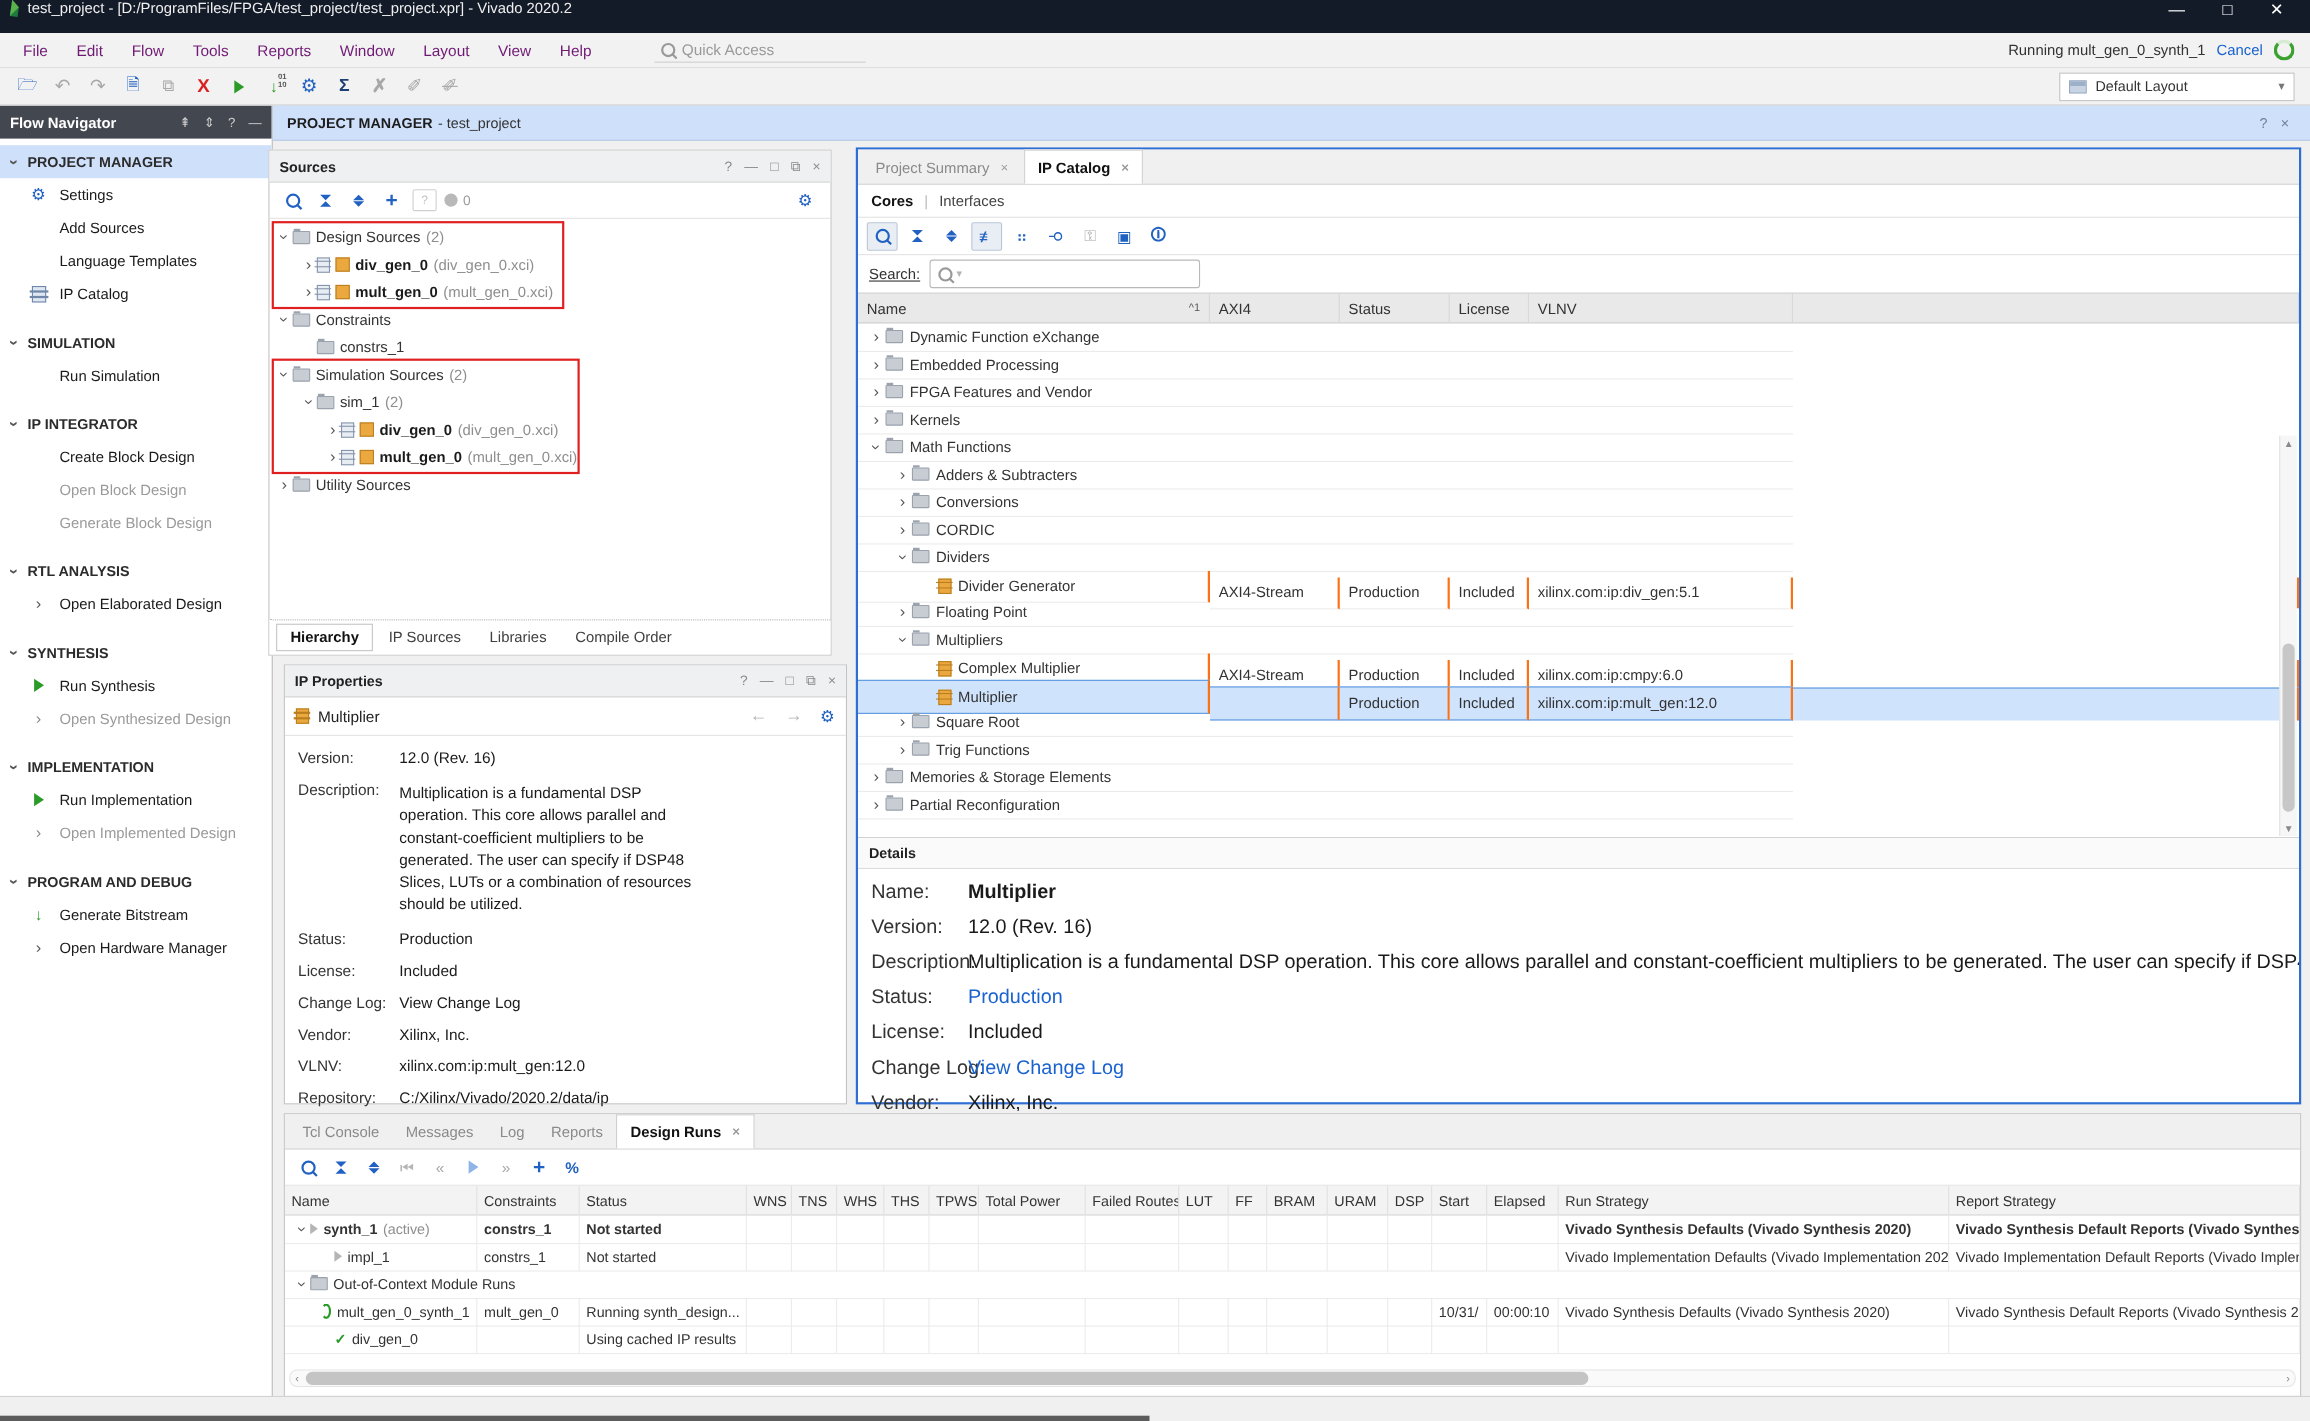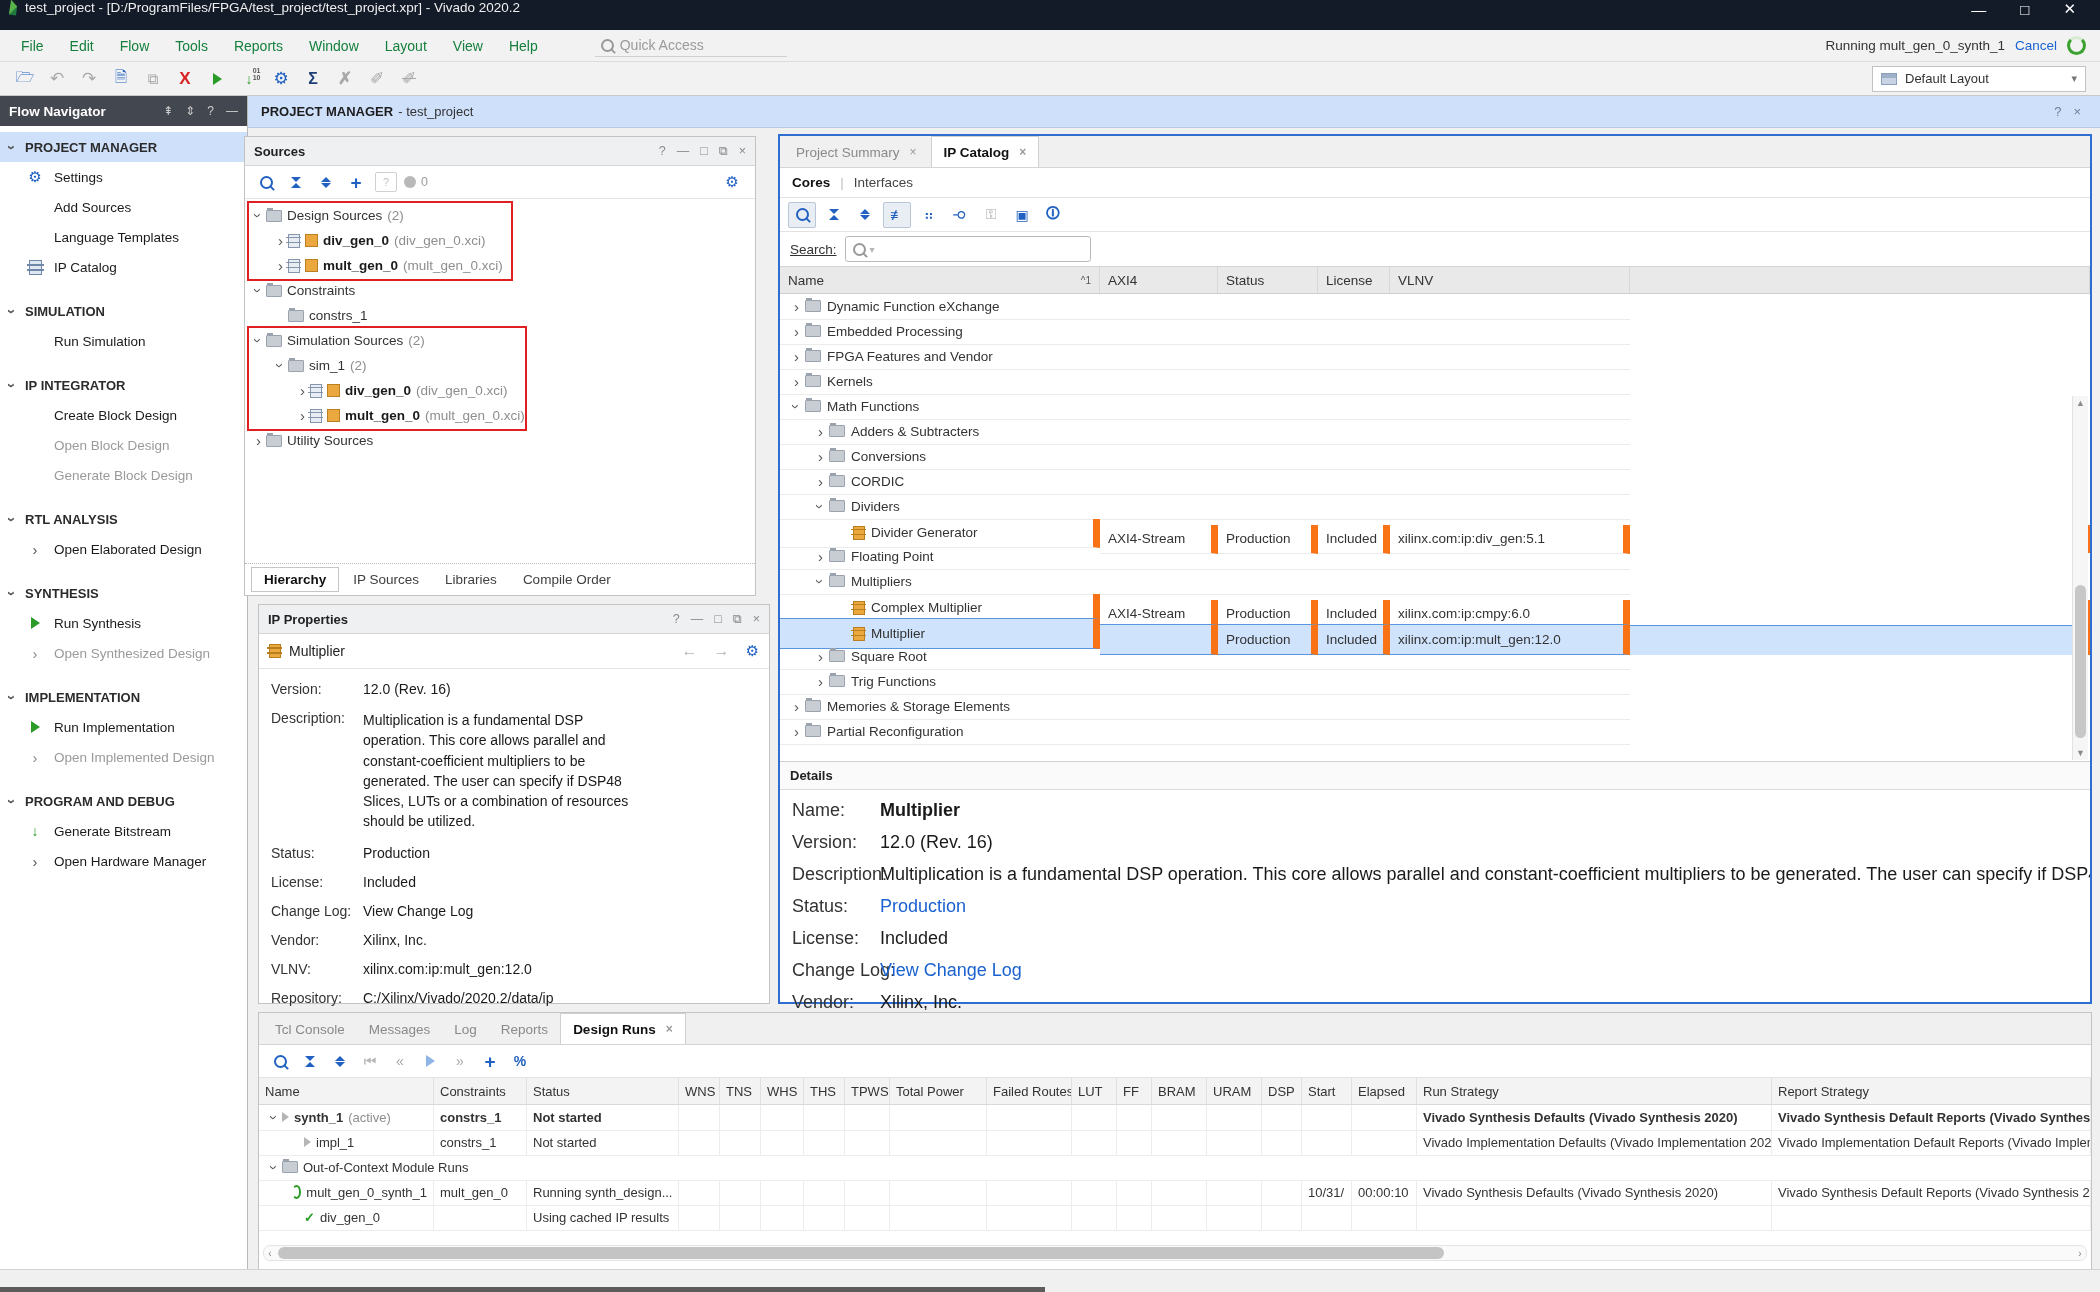--- a/index.html
+++ b/index.html
@@ -6,21 +6,21 @@
   #app{position:relative;width:2100px;height:1292px;background:#f0f0f0;overflow:hidden;font-size:14px;color:#333;}
 
   
   .titlebar{position:absolute;left:0;top:0;right:0;height:30px;background:#131a28;color:#eee;display:flex;align-items:flex-start;padding:0 10px;box-sizing:border-box;font-size:13.5px;}
   .vlogo{width:0;height:0;border-left:7px solid #59b24a;border-top:6px solid transparent;border-bottom:9px solid #1f7a3f;margin-right:8px;transform:rotate(8deg);}
   .win-controls{margin-left:auto;display:flex;gap:34px;align-items:center;color:#fff;font-size:15px;padding-right:14px;}
   .win-controls span{cursor:default;}
 
   
   .menubar{position:absolute;left:0;top:30px;right:0;height:32px;background:#f2f2f2;border-bottom:1px solid #dcdcdc;display:flex;align-items:center;box-sizing:border-box;padding-left:8px;}
-  .menu-item{padding:0 13px;line-height:32px;color:#15803d;}
+  .menu-item{padding:0 13px;line-height:32px;color:#701a75;}
   .quickaccess{margin-left:44px;width:180px;height:22px;display:flex;align-items:center;gap:6px;color:#9a9a9a;border-bottom:1px solid #cfcfcf;padding:0 6px;}
   .run-status{margin-left:auto;display:flex;align-items:center;gap:10px;padding-right:14px;font-size:13.5px;}
   .link{color:#1a62cf;}
   .cancel-link{color:#1a62cf;text-decoration:none;}
   .spinner{width:13px;height:13px;border:3px solid #3aa12e;border-top-color:#d7ead2;border-radius:50%;display:inline-block;}
 
   
   .toolbar{position:absolute;left:0;top:62px;right:0;height:34px;background:#f2f2f2;border-bottom:1px solid #c9c9c9;display:flex;align-items:center;gap:2px;padding-left:10px;box-sizing:border-box;}
   .tb{width:30px;height:26px;display:flex;align-items:center;justify-content:center;font-size:17px;}
   .blue{color:#2161c1;} .gray{color:#a8a8a8;} .red{color:#da2121;}
@@ -113,21 +113,21 @@
   .boxed{border:1px solid #b9c6d8;background:#e9eef5;border-radius:2px;}
   .search-row{height:34px;display:flex;align-items:center;gap:8px;padding-left:10px;font-size:13.5px;}
   .search-box{width:230px;height:24px;border:1px solid #b9b9b9;border-radius:3px;display:flex;align-items:center;gap:4px;padding:0 7px;color:#9a9a9a;}
   .cat-grid{font-size:13.5px;}
   .cat-hdr{display:grid;grid-template-columns:320px 118px 100px 72px 240px 1fr;height:26px;background:#e9e9e9;border-top:1px solid #d5d5d5;border-bottom:1px solid #cfcfcf;align-items:center;color:#333;}
   .cat-hdr .hc{padding:0 8px;border-right:1px solid #d8d8d8;height:100%;display:flex;align-items:center;}
   .sort-mark{margin-left:auto;font-size:10px;color:#555;}
   .cat-row{display:grid;grid-template-columns:320px 118px 100px 72px 240px 1fr;height:25px;align-items:center;}
   .cat-row .nc{display:flex;align-items:center;gap:6px;height:100%;border-bottom:1px solid #ebebeb;}
   .cat-row .cc{height:100%;display:flex;align-items:center;padding:0 8px;border-bottom:1px solid #ebebeb;margin-top:12px;}
-  .cat-row.iprow .nc,.cat-row.iprow .cc{border-right:7px solid #f97316;}
+  .cat-row.iprow .nc,.cat-row.iprow .cc{border-right:2px solid #f97316;}
   .cat-row.selected .nc,.cat-row.selected .cc{background:#cfe3fc;border-top:1px solid #5a96e0;border-bottom:1px solid #5a96e0;}
   .cat-row .last{border-bottom:none !important;}
   .i-ipcore{width:10px;height:12px;background:#eba83f;border:1px solid #b97f1f;position:relative;flex:none;}
   .i-ipcore::before{content:"";position:absolute;left:-3px;top:2px;width:15px;height:1.5px;background:#b97f1f;}
   .i-ipcore::after{content:"";position:absolute;left:-3px;top:7px;width:15px;height:1.5px;background:#b97f1f;}
   .vscroll{position:absolute;top:260px;right:2px;width:15px;bottom:242px;background:#f6f6f6;border-left:1px solid #e2e2e2;}
   .vscroll .arr{position:absolute;left:0;right:0;height:14px;color:#8a8a8a;font-size:9px;text-align:center;line-height:14px;}
   .vscroll .thumb{position:absolute;left:2px;right:2px;top:52%;height:42%;background:#c7c7c7;border-radius:6px;}
   .details{position:absolute;left:0;right:0;bottom:0;height:240px;border-top:1px solid #cfcfcf;}
   .det-hdr{height:27px;background:#fafafa;border-bottom:1px solid #dcdcdc;display:flex;align-items:center;padding:0 10px;font-weight:bold;font-size:13px;color:#222;}

